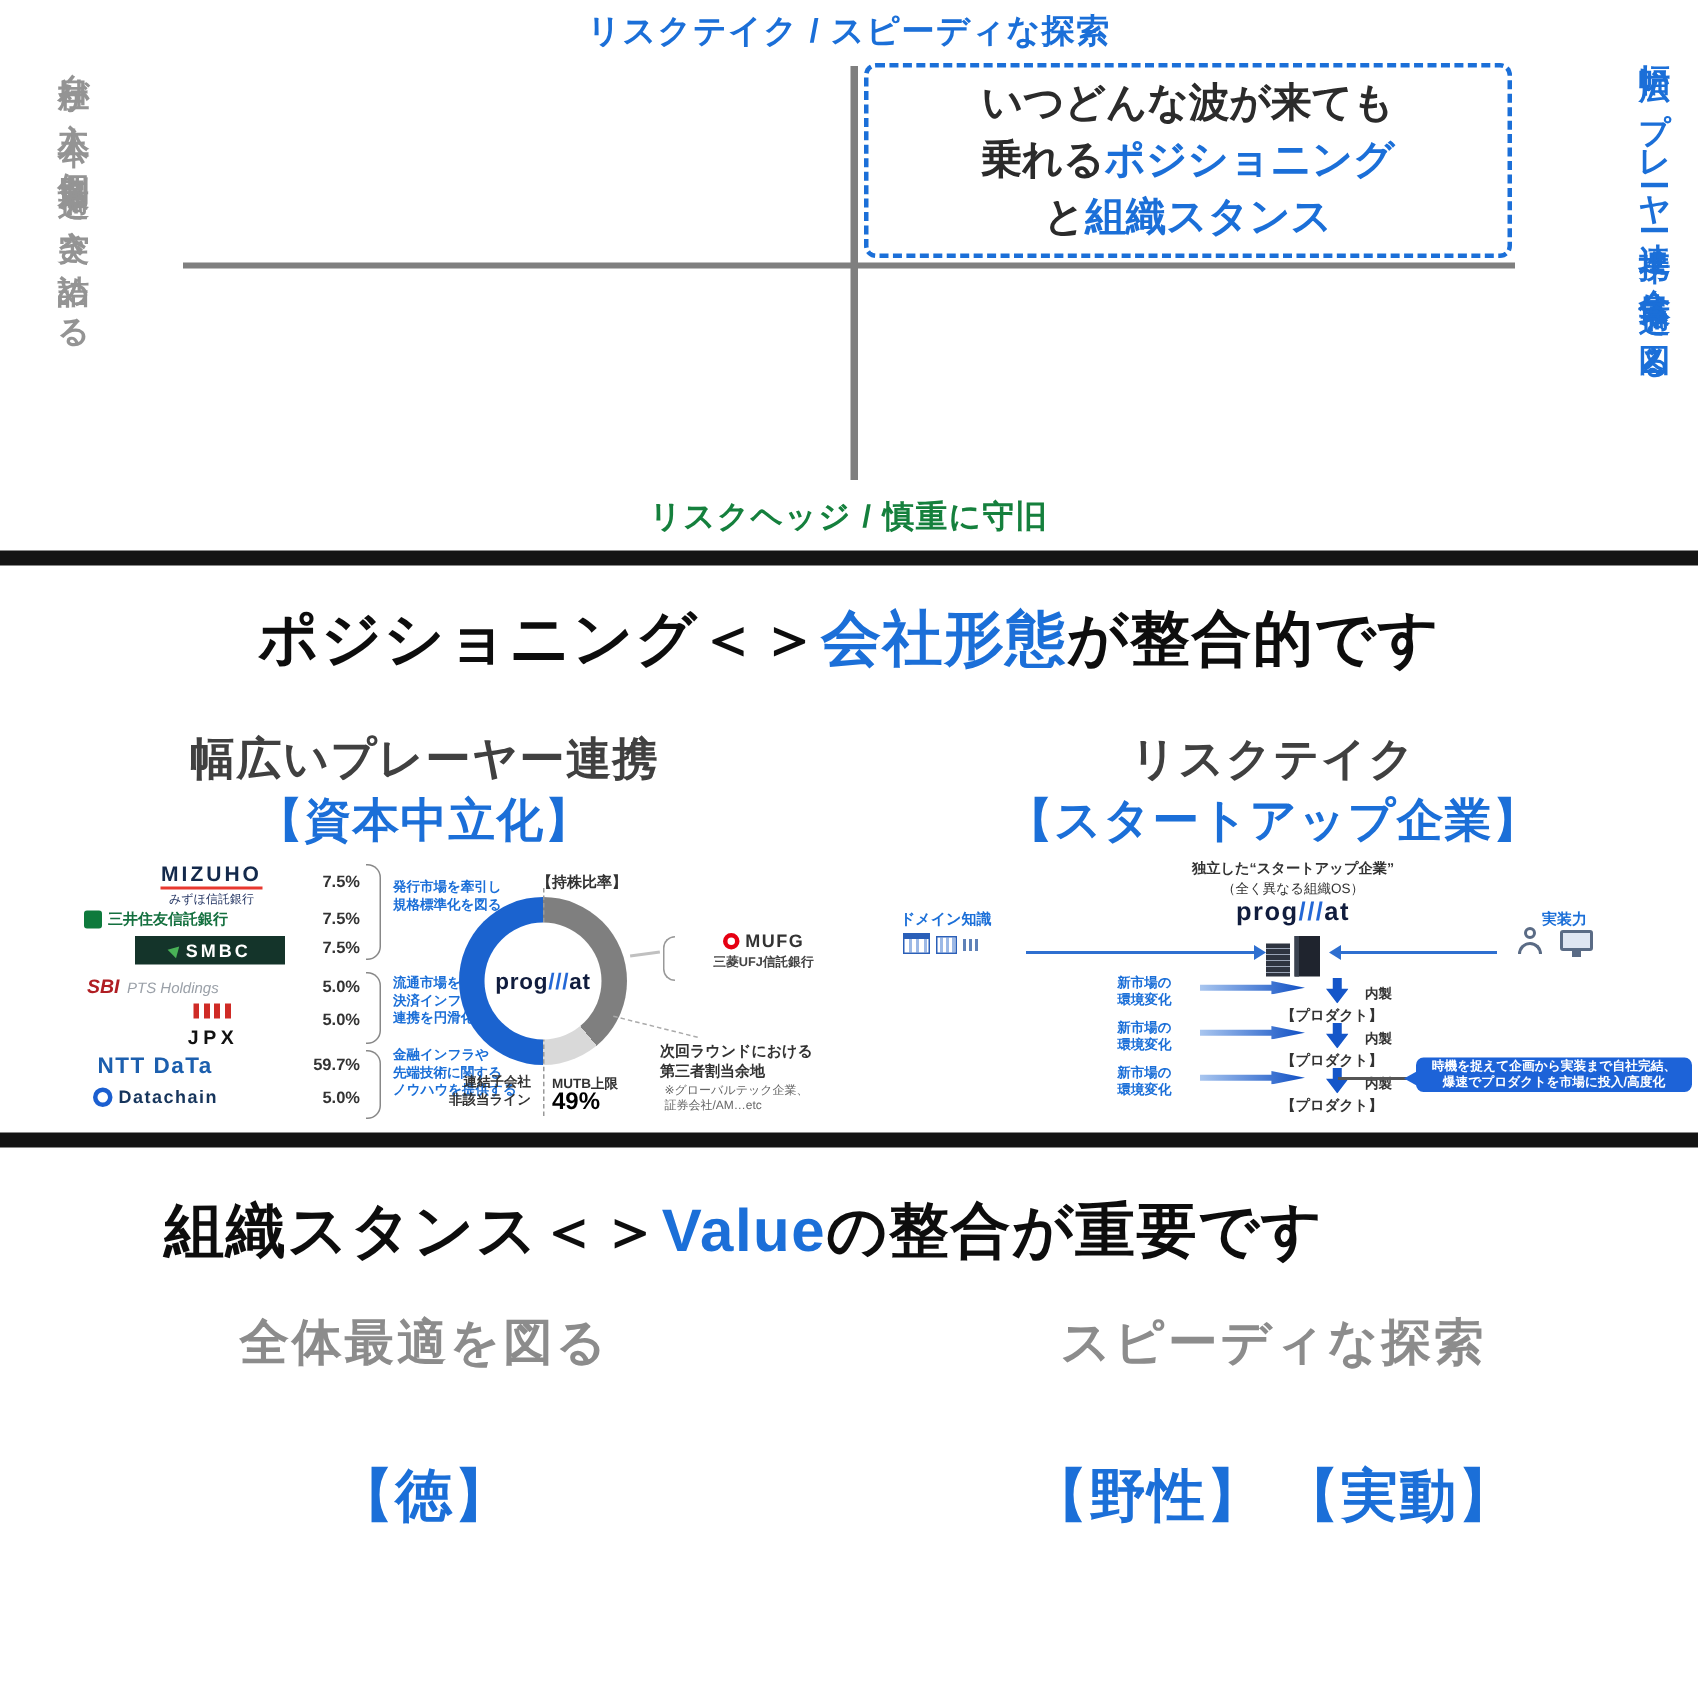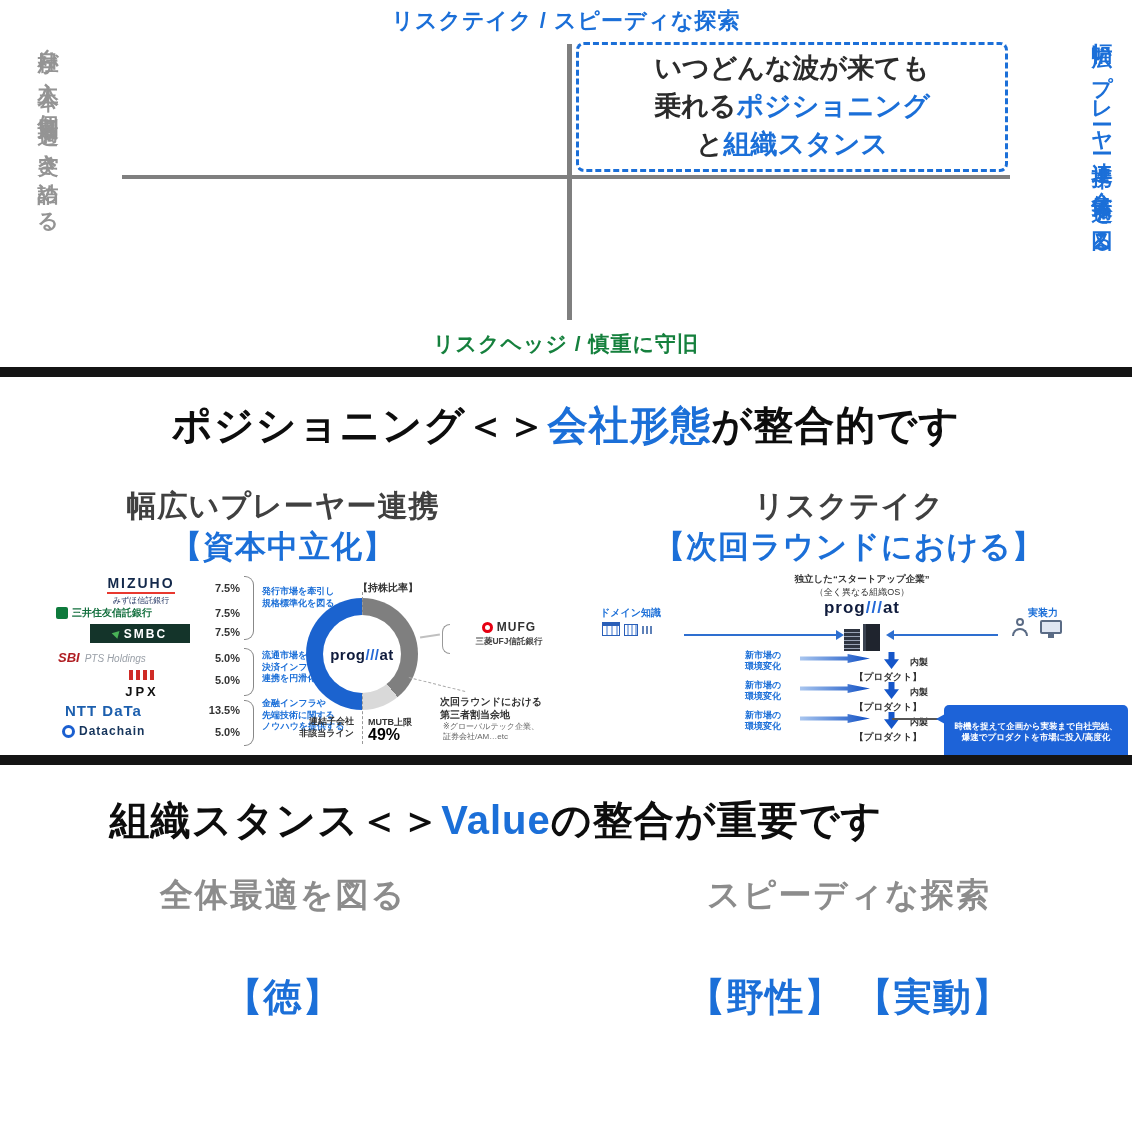--- a/index.html
+++ b/index.html
@@ -113,21 +113,21 @@
     clip-path:polygon(0 28%,68% 28%,68% 0,100% 50%,68% 100%,68% 72%,0 72%)}
   .row-varr{width:15px;height:17px;background:#1556c9;clip-path:polygon(30% 0,70% 0,70% 42%,100% 42%,50% 100%,0 42%,30% 42%)}
   .row-naisei{font-size:9px;font-weight:bold;color:#333}
   .row-prod{width:112px;text-align:center;font-size:9.5px;font-weight:bold;color:#333}
   .r1l{top:82px}.r2l{top:112px}.r3l{top:142px}
   .r1a{left:208px;top:86px}.r2a{left:208px;top:116px}.r3a{left:208px;top:146px}
   .r1v{left:292px;top:84px}.r2v{left:292px;top:114px}.r3v{left:292px;top:144px}
   .r1n{left:318px;top:88px}.r2n{left:318px;top:118px}.r3n{left:318px;top:148px}
   .r1p{left:240px;top:103px}.r2p{left:240px;top:133px}.r3p{left:240px;top:163px}
   .callout{left:352px;top:137px;width:184px;background:#1d63d8;color:#fff;border-radius:5px;
-    padding:16px 6px;font-size:8.5px;font-weight:bold;line-height:1.35;text-align:center}
+    padding:0 6px;font-size:8.5px;font-weight:bold;line-height:1.35;text-align:center}
   .callout-tail{left:344px;top:146px;width:0;height:0;border-top:5px solid transparent;border-bottom:5px solid transparent;border-right:9px solid #1d63d8}
   .callout-line{left:300px;top:150px;width:46px;height:1.5px;background:#555}
 
   
   .s3-heading{top:793px;left:0;width:992px;text-align:center;font-size:40px;font-weight:bold;color:#0d0d0d;letter-spacing:1px}
   .s3-title{top:873px;width:566px;text-align:center;font-size:33px;font-weight:bold;color:#8c8c8c;letter-spacing:2px}
   .s3-value{top:972px;width:566px;text-align:center;font-size:38px;font-weight:bold;color:#1b6fd8;letter-spacing:1px}
 </style>
 </head>
 <body>
@@ -149,21 +149,21 @@
   <div class="abs bottom-axis">リスクヘッジ / 慎重に守旧</div>
 
   <div class="abs divider div1"></div>
 
   <div class="abs s2-heading">
     <span>ポジショニング＜＞</span><span class="blue">会社形態</span><span>が整合的です</span>
   </div>
   <div class="abs col-title colL">幅広いプレーヤー連携</div>
   <div class="abs col-sub colL">【資本中立化】</div>
   <div class="abs col-title colR">リスクテイク</div>
-  <div class="abs col-sub colR">【次回ラウンドにおける】</div>
+  <div class="abs col-sub colR">【スタートアップ企業】</div>
 
   <div class="abs diagL">
     <div class="lg-mizuho">
       <span class="nm">MIZUHO</span>
       <span class="sb">みずほ信託銀行</span>
     </div>
     <div class="pct pct1">7.5%</div>
 
     <div class="lg-smtb">
       <span class="smtb-ic"></span>
@@ -183,21 +183,21 @@
     </div>
     <div class="pct pct4">5.0%</div>
 
     <div class="lg-jpx">
       <span class="jpx-bars"></span>
       <span class="nm">JPX</span>
     </div>
     <div class="pct pct5">5.0%</div>
 
     <div class="lg-ntt">NTT DaTa</div>
-    <div class="pct pct6">13.5%</div>
+    <div class="pct pct6">59.7%</div>
 
     <div class="lg-dc">
       <span class="dc-ic"></span>
       <span class="nm">Datachain</span>
     </div>
     <div class="pct pct7">5.0%</div>
 
     <div class="brk brk1"></div>
     <div class="brk brk2"></div>
     <div class="brk brk3"></div>

